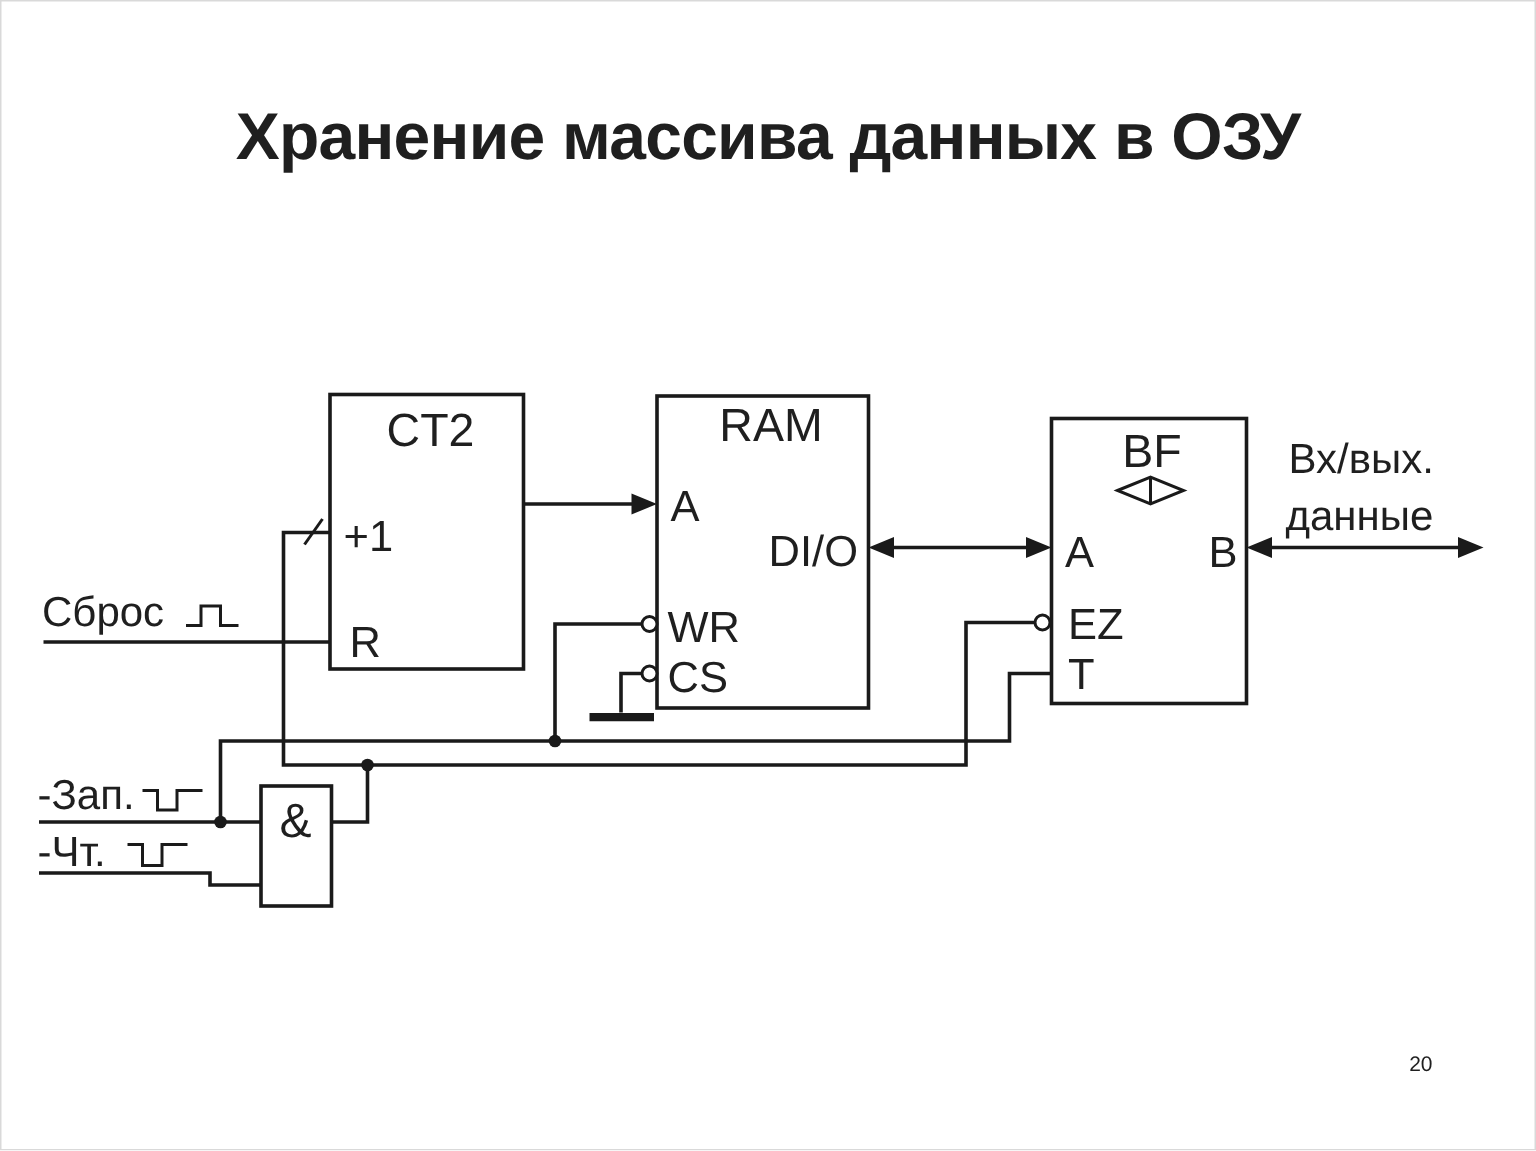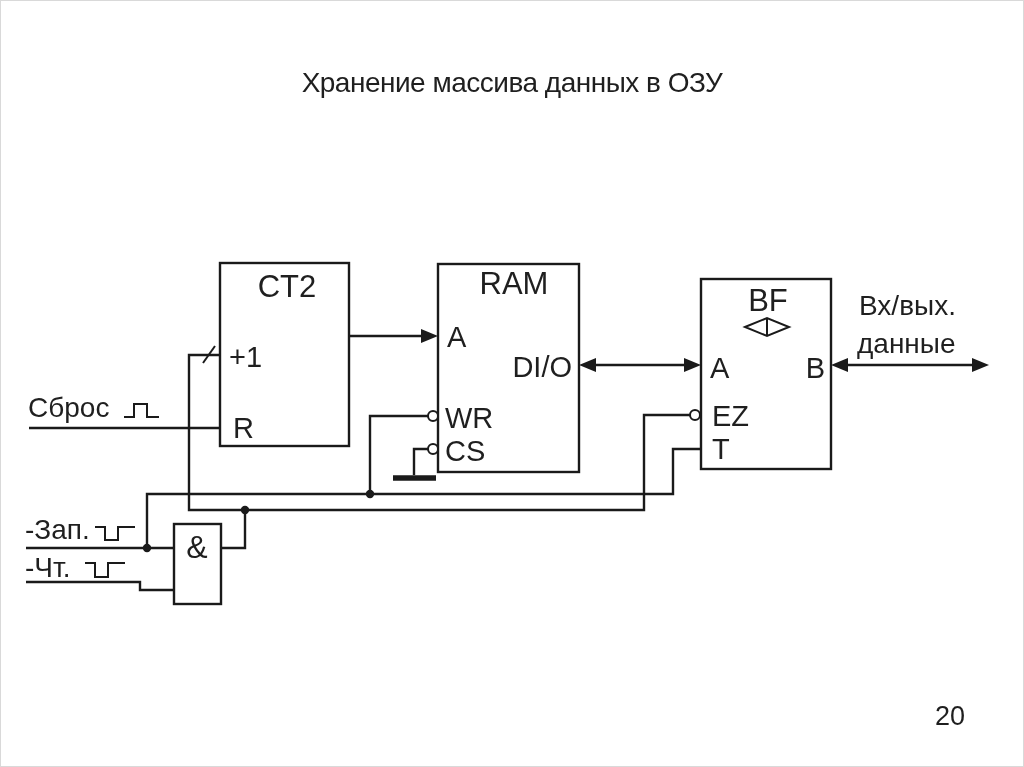--- a/index.html
+++ b/index.html
@@ -13,27 +13,27 @@
     width:1022px;height:765px;
     background:var(--background);
     border:1px solid #d9d9d9;
     overflow:hidden;
     font-family:"Liberation Sans",sans-serif;
     color:var(--text);
   }
   .title{
     position:absolute;top:66px;left:0;width:100%;
     text-align:center;
-    font-size:28px;font-weight:400;letter-spacing:-0.5px;
+    font-size:44px;font-weight:700;letter-spacing:-0.5px;
     color:var(--text);
     white-space:nowrap;
   }
   .page-number{
-    position:absolute;top:700px;right:58px;
-    font-size:27px;color:var(--text);
+    position:absolute;top:700px;right:68px;
+    font-size:14px;color:var(--text);
   }
   svg{position:absolute;left:0;top:0;}
   .box{fill:var(--background);stroke:var(--diagram-stroke);stroke-width:2.4;}
   .wire{fill:none;stroke:var(--diagram-stroke);stroke-width:2.4;}
   .wire-thin{fill:none;stroke:var(--diagram-stroke);stroke-width:2;}
   .gnd{fill:none;stroke:var(--diagram-stroke);stroke-width:5.5;}
   .dot{fill:var(--diagram-stroke);stroke:none;}
   .pin-circle{fill:var(--background);stroke:var(--diagram-stroke);stroke-width:2;}
   .head{fill:var(--diagram-stroke);stroke:none;}
   .lbl{fill:var(--text);font-family:"Liberation Sans",sans-serif;}

